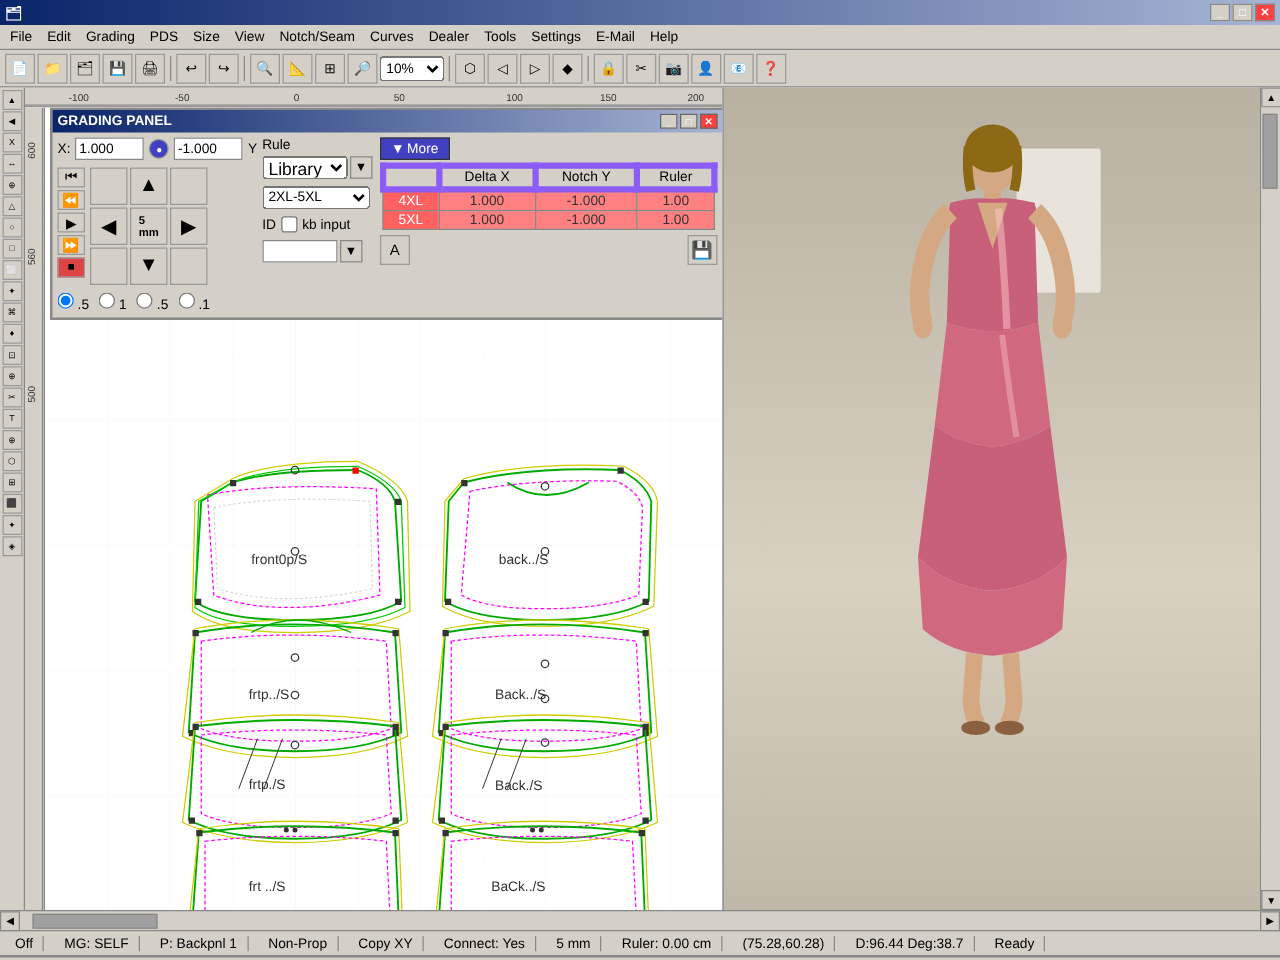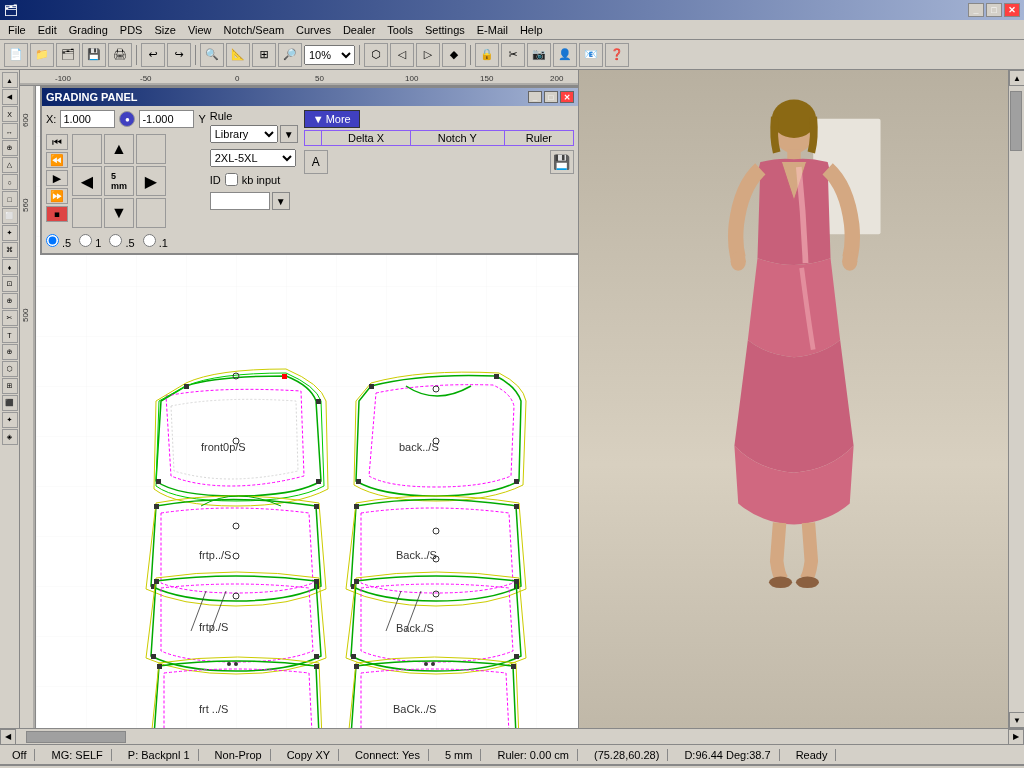--- a/index.html
+++ b/index.html
@@ -243,21 +243,21 @@
     }
 
     
     #grading-table {
       border-collapse: collapse;
       font-size: 11px;
       width: 100%;
     }
     #grading-table th {
       background: #d4d0c8;
-      border: 1px solid #8b5cf6;
+      border: 5px solid #8b5cf6;
       padding: 1px 4px;
       text-align: center;
       font-weight: normal;
     }
     #grading-table td {
       border: 1px solid #888;
       padding: 1px 4px;
       text-align: center;
     }
     .size-2xl { background: #4040c0; color: white; }
@@ -633,21 +633,21 @@
               <label><input type="radio" name="step" checked="" style=""> .5</label>
               <label><input type="radio" name="step" style=""> 1</label>
               <label><input type="radio" name="step" style=""> .5</label>
               <label><input type="radio" name="step" style=""> .1</label>
             </div>
           </div>
 
           <div id="rule-area" style="min-width:90px;">
             <div class="rule-label">Rule</div>
             <div class="rule-select">
-              <select style="width:68px; height:18px; font-size:11px;">
+              <select style="width:68px; height:18px; font-size:14px;">
                 <option>Library</option>
               </select>
               <div style="width:18px; height:18px; background:#d4d0c8; border:1px solid #888; display:flex; align-items:center; justify-content:center; cursor:pointer; font-size:10px;">▼</div>
             </div>
             <div style="margin-top:3px;">
               <select style="width:86px; height:18px; font-size:11px;">
                 <option>2XL-5XL</option>
               </select>
             </div>
             <div class="id-row" style="margin-top:3px;">
@@ -671,20 +671,32 @@
             <table id="grading-table">
               <thead>
                 <tr>
                   <th></th>
                   <th>Delta X</th>
                   <th>Notch Y</th>
                   <th>Ruler</th>
                 </tr>
               </thead>
               <tbody>
+                <tr>
+                  <td class="size-4xl">4XL</td>
+                  <td style="background:#ff8080; color:#333;">1.000</td>
+                  <td style="background:#ff8080; color:#333;">-1.000</td>
+                  <td style="background:#ff8080; color:#333;">1.00</td>
+                </tr>
+                <tr>
+                  <td class="size-5xl">5XL</td>
+                  <td style="background:#ff8080; color:#333;">1.000</td>
+                  <td style="background:#ff8080; color:#333;">-1.000</td>
+                  <td style="background:#ff8080; color:#333;">1.00</td>
+                </tr>
               </tbody>
             </table>
             <div class="panel-action-row">
               <div class="a-btn">A</div>
               <div style="flex:1;"></div>
               <div class="save-btn">💾</div>
             </div>
           </div>
         </div>
       </div>

